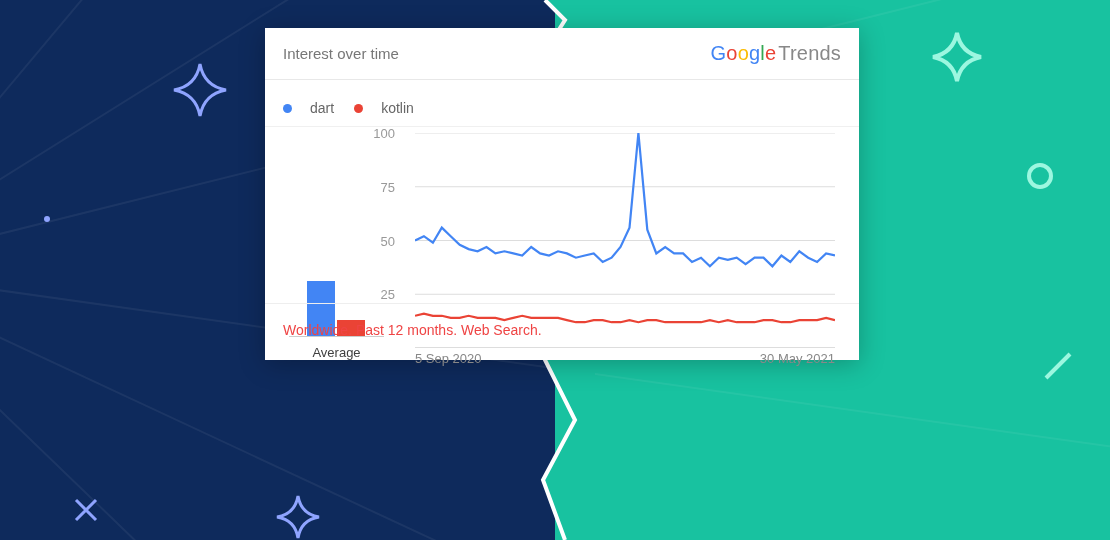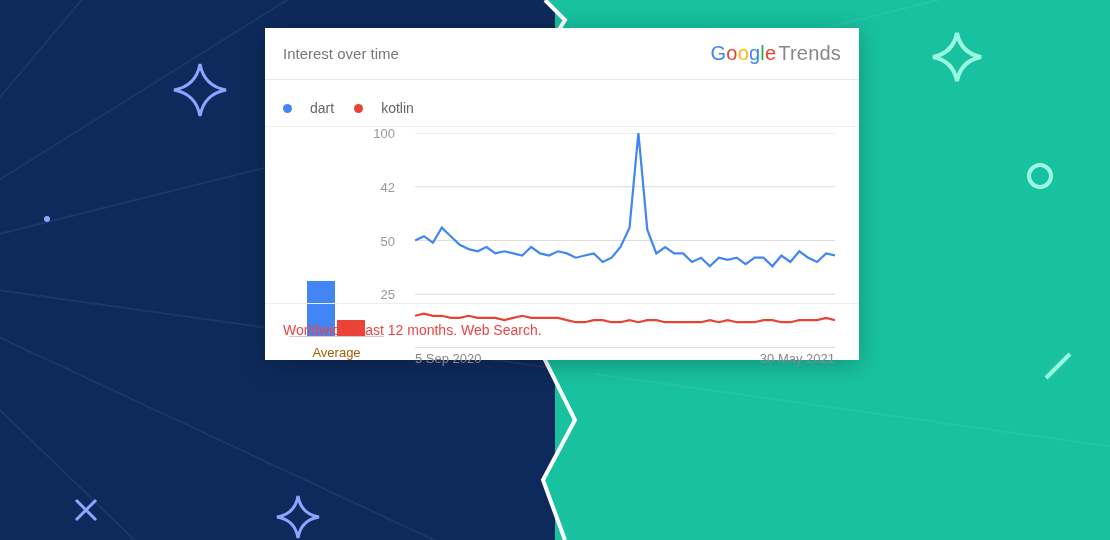--- a/index.html
+++ b/index.html
@@ -16,21 +16,21 @@
   .gt-logo{font-size:20px;letter-spacing:.2px}
   .gt-logo .g1{color:#4285F4}.gt-logo .g2{color:#EA4335}.gt-logo .g3{color:#FBBC05}.gt-logo .g4{color:#4285F4}.gt-logo .g5{color:#34A853}.gt-logo .g6{color:#EA4335}
   .gt-logo .tr{color:#888;margin-left:2px}
   .legend{display:flex;align-items:center;gap:20px;padding:20px 18px 10px 18px;border-bottom:1px solid #f0f0f0}
   .lg{display:flex;align-items:center;gap:18px;color:#666;font-size:14px}
   .dot{width:9px;height:9px;border-radius:50%}
   .body{position:relative;height:300px}
   .bars{position:absolute;left:24px;top:90px;width:95px;height:120px}
   .barbase{position:absolute;left:0;right:0;bottom:0;height:1px;background:#ccc}
   .bar{position:absolute;bottom:0;width:28px}
-  .avg-label{position:absolute;left:24px;top:218px;width:95px;text-align:center;color:#a16207;font-size:13px}
+  .avg-label{position:absolute;left:24px;top:218px;width:95px;text-align:center;color:#404040;font-size:13px}
   .plot{position:absolute;left:150px;top:6px;width:420px;height:215px}
   .xticks{position:absolute;left:150px;top:224px;width:420px;display:flex;justify-content:space-between;color:#888;font-size:13px}
   .yticks{position:absolute;left:94px;top:6px;width:36px;height:215px}
   .yt{position:absolute;right:0;color:#999;font-size:13px;transform:translateY(-50%)}
   .footer{position:absolute;left:0;right:0;bottom:0;padding:18px 18px 22px 18px;color:#ef4444;font-size:14px;border-top:1px solid #eee}
   svg{display:block}
 </style>
 </head>
 <body>
 
@@ -92,21 +92,21 @@
     </div>
     <div class="lg">
       <span class="dot" style="background:#EA4335"></span>
       <span>kotlin</span>
     </div>
   </div>
 
   <div class="body">
     <div class="yticks">
       <div class="yt" style="top:0%">100</div>
-      <div class="yt" style="top:25%">42</div>
+      <div class="yt" style="top:25%">75</div>
       <div class="yt" style="top:50%">50</div>
       <div class="yt" style="top:75%">25</div>
     </div>
 
     <div class="bars">
       <div class="bar" id="bar-dart" style="left: 18px; height: 56.4px; background: rgb(66, 133, 244);"></div>
       <div class="bar" id="bar-kotlin" style="left: 48px; height: 16.8px; background: rgb(234, 67, 53);"></div>
       <div class="barbase"></div>
     </div>
     <div class="avg-label">Average</div>

